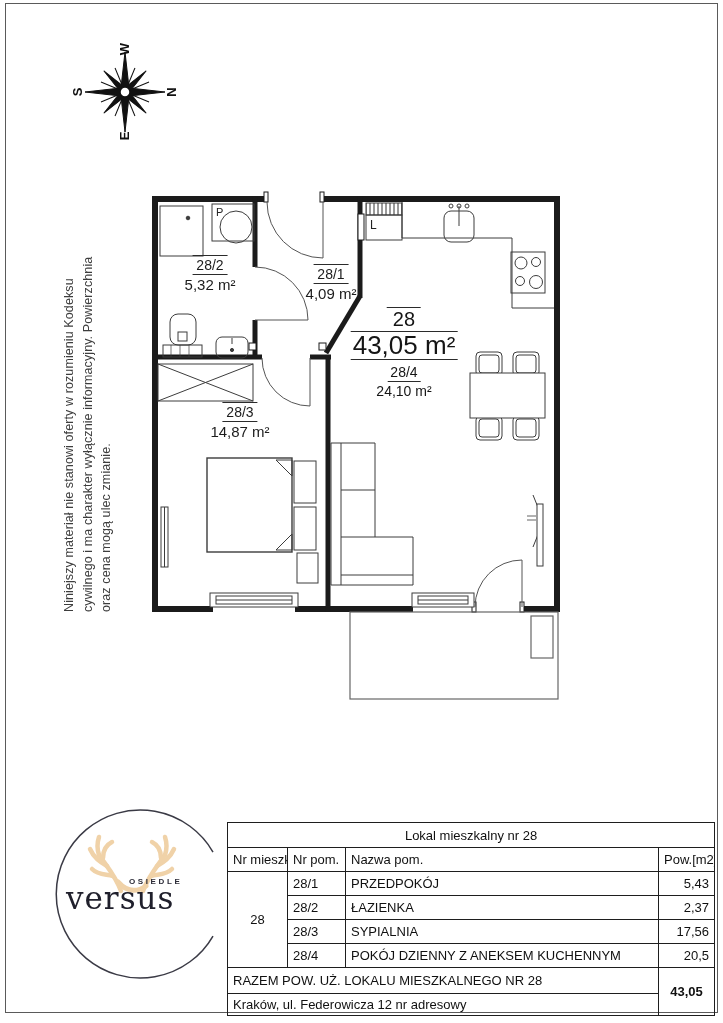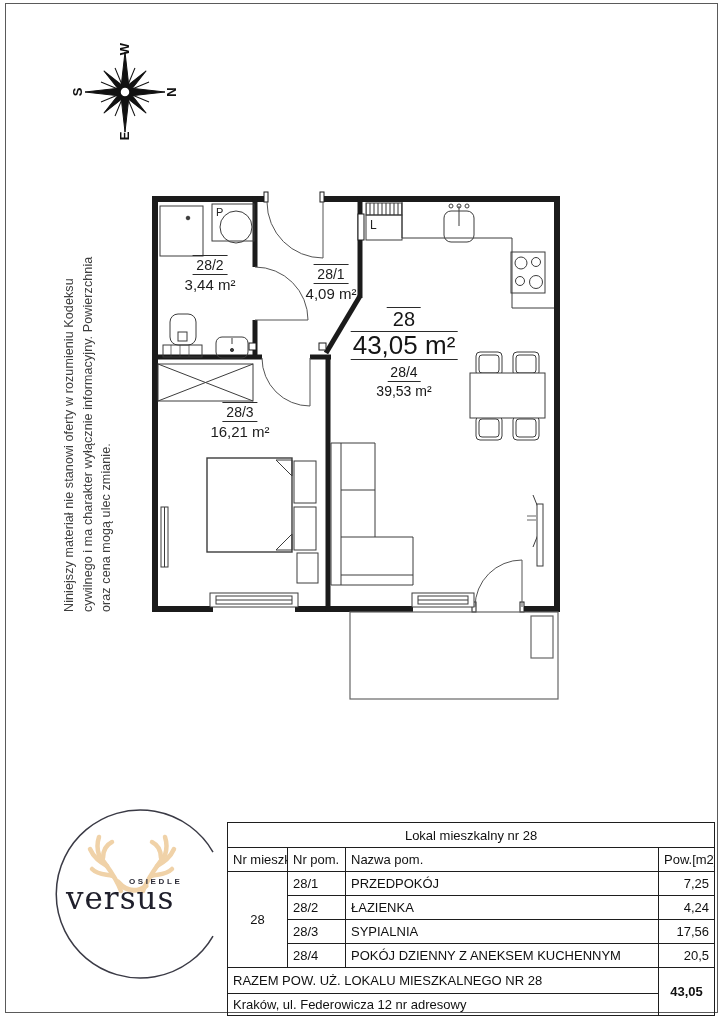--- a/index.html
+++ b/index.html
@@ -235,38 +235,38 @@
   </svg>
 
   <div id="disclaimer">
     <div>Niniejszy materiał nie stanowi oferty w rozumieniu Kodeksu</div>
     <div>cywilnego i ma charakter wyłącznie informacyjny. Powierzchnia</div>
     <div>oraz cena mogą ulec zmianie.</div>
   </div>
 
   <div class="room-label" style="left:210px;top:255px">
     <span class="rl-num">28/2</span>
-    <span class="rl-area">3,44 m²</span>
+    <span class="rl-area">5,32 m²</span>
   </div>
   <div class="room-label" style="left:331px;top:264px">
     <span class="rl-num">28/1</span>
     <span class="rl-area">4,09 m²</span>
   </div>
   <div class="room-label" style="left:240px;top:402px">
     <span class="rl-num">28/3</span>
-    <span class="rl-area">16,21 m²</span>
+    <span class="rl-area">14,87 m²</span>
   </div>
 
   <div class="unit-label">
     <span class="ul-num">28</span>
     <div class="ul-rule"></div>
     <span class="ul-area">43,05 m²</span>
     <div class="ul-rule"></div>
     <span class="ul-subnum">28/4</span>
-    <span class="ul-subarea">39,53 m²</span>
+    <span class="ul-subarea">24,10 m²</span>
   </div>
 
   <div class="fixture-label" style="left:216px;top:206px;font-size:11px">P</div>
   <div class="fixture-label" style="left:370px;top:218px">L</div>
 
   <div id="logo-estate">OSIEDLE</div>
   <div id="logo-name">versus</div>
 
   <table id="unit-table">
     <colgroup>
@@ -282,26 +282,26 @@
     <tr class="h-row">
       <td>Nr mieszk.</td>
       <td>Nr pom.</td>
       <td>Nazwa pom.</td>
       <td>Pow.[m2]</td>
     </tr>
     <tr class="d-row">
       <td rowspan="4" class="ctr">28</td>
       <td>28/1</td>
       <td>PRZEDPOKÓJ</td>
-      <td class="num">7,25</td>
+      <td class="num">5,43</td>
     </tr>
     <tr class="d-row">
       <td>28/2</td>
       <td>ŁAZIENKA</td>
-      <td class="num">4,24</td>
+      <td class="num">2,37</td>
     </tr>
     <tr class="d-row">
       <td>28/3</td>
       <td>SYPIALNIA</td>
       <td class="num">17,56</td>
     </tr>
     <tr class="d-row">
       <td>28/4</td>
       <td>POKÓJ DZIENNY Z ANEKSEM KUCHENNYM</td>
       <td class="num">20,5</td>

